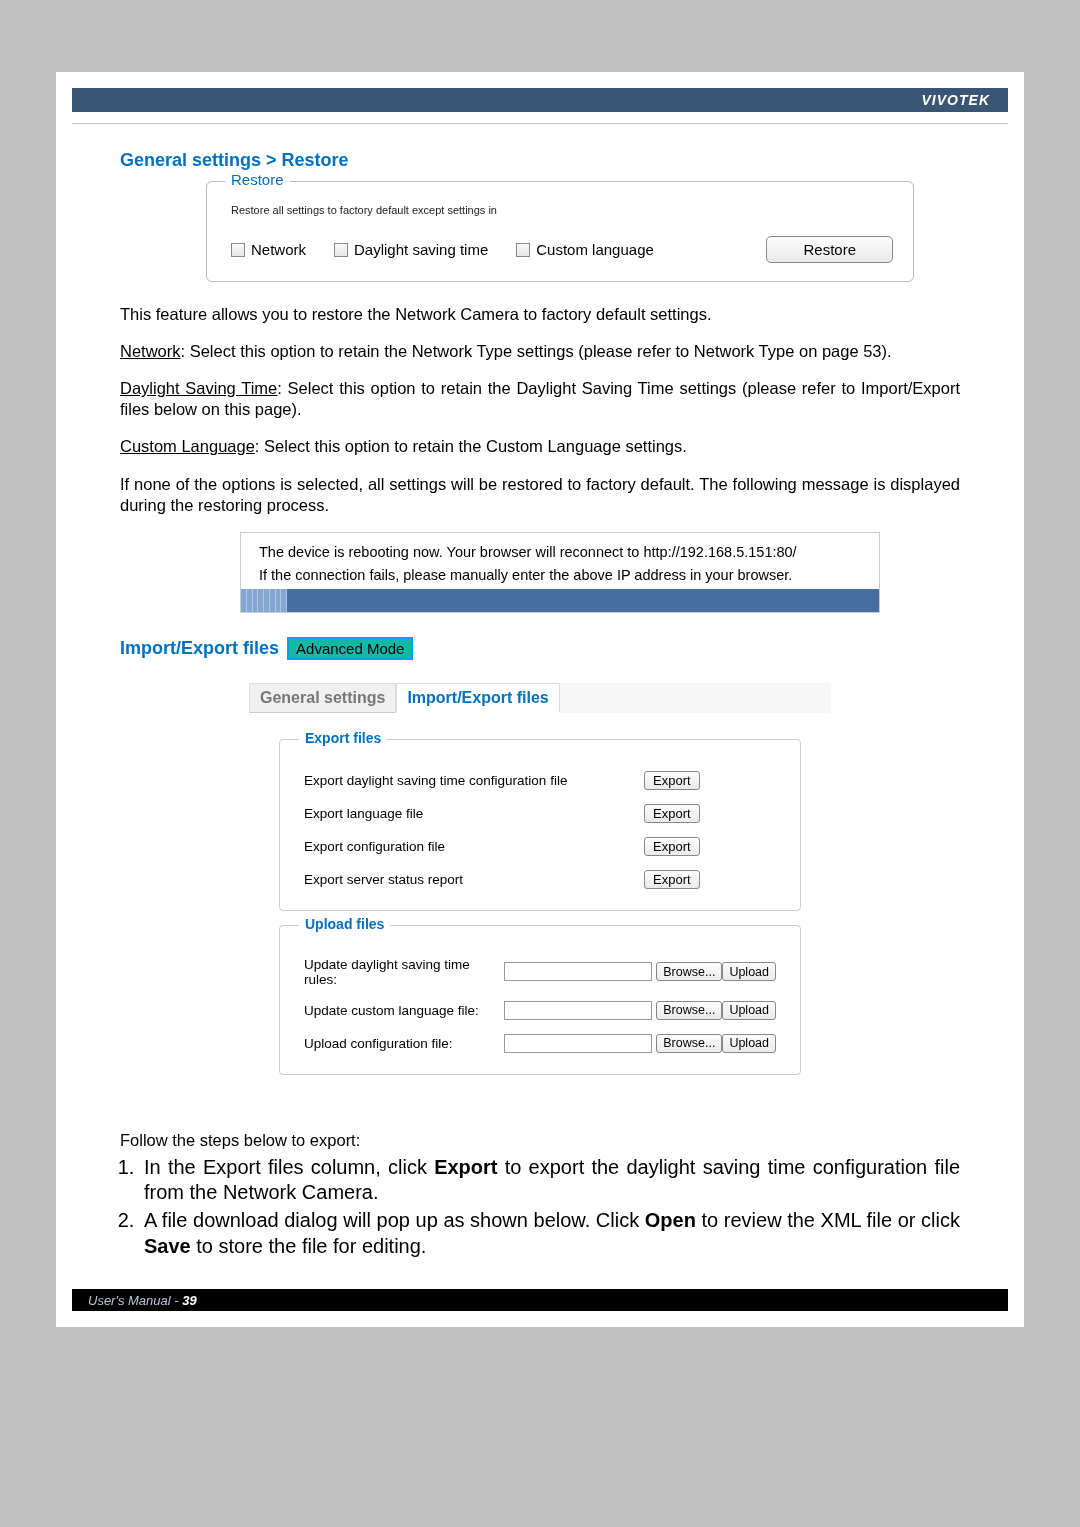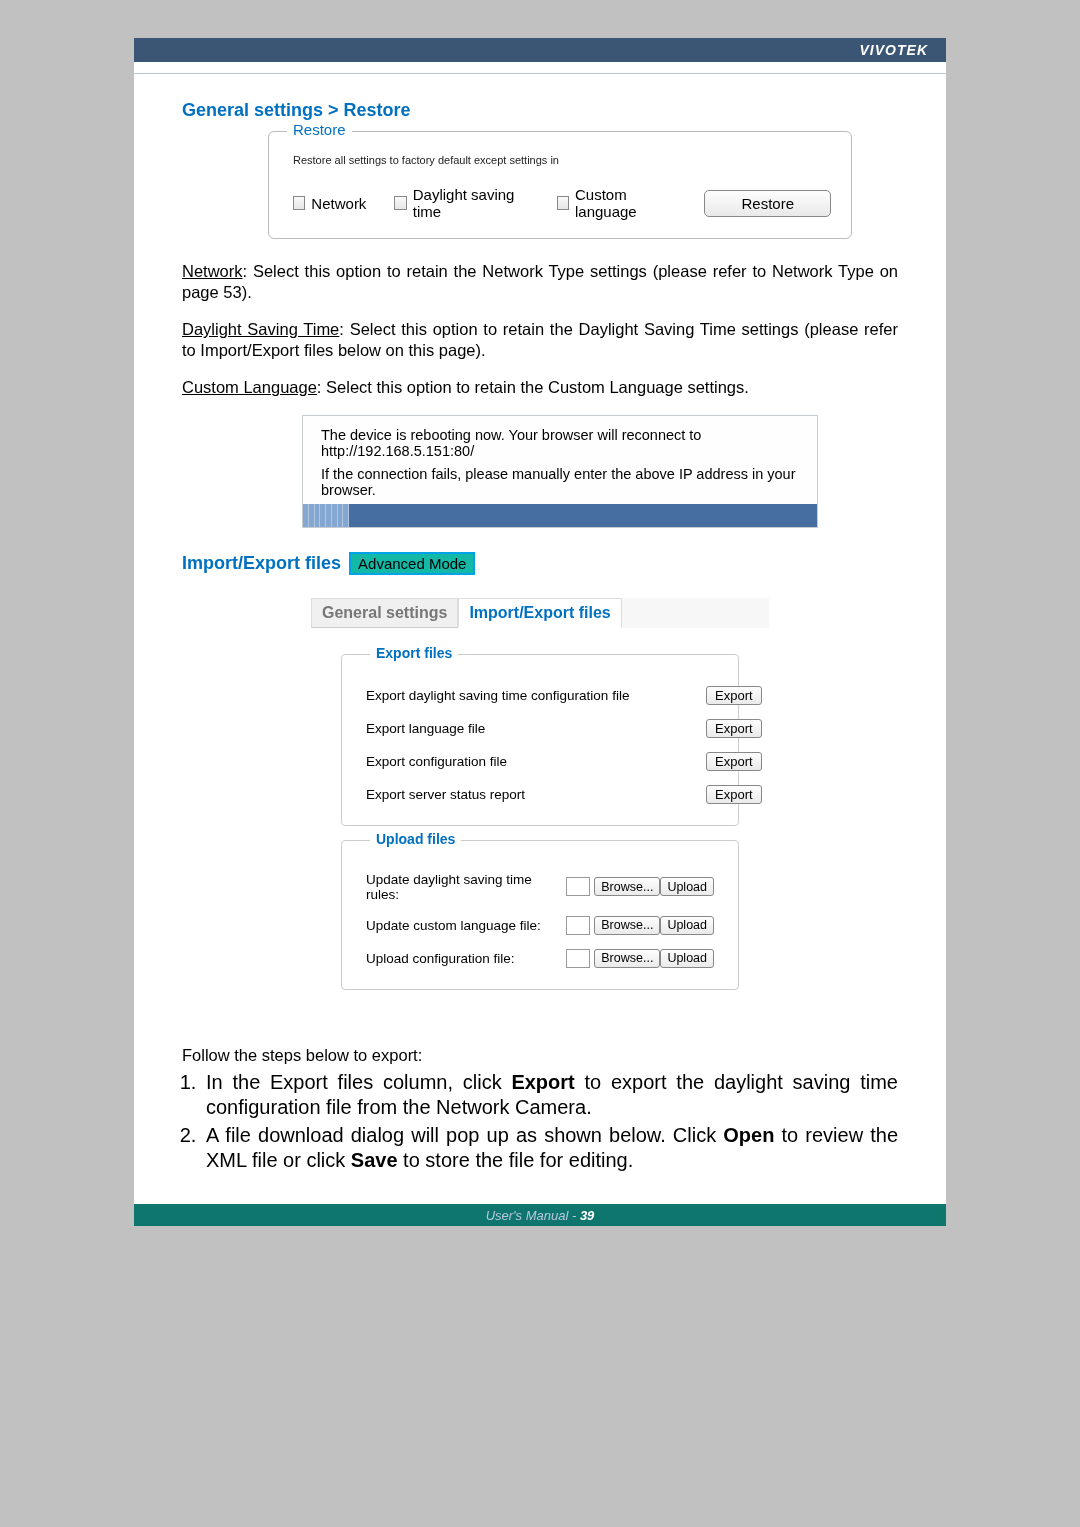--- a/index.html
+++ b/index.html
@@ -3,24 +3,24 @@
 <meta charset="utf-8">
 <style>
   * { box-sizing: border-box; }
   body {
     margin: 0;
     font-family: Arial, Helvetica, sans-serif;
     background: #c1c1c1;
     width: 1080px;
   }
   .page {
-    width: 812px;
-    margin: 38px auto;
+    width: 968px;
+    margin: 72px auto;
     background: #fff;
-    padding: 0;
+    padding: 16px;
   }
   .brand-bar {
     background: #3b5675;
     height: 24px;
     text-align: right;
     color: #fff;
     font-weight: bold;
     font-style: italic;
     font-size: 14px;
     padding: 4px 18px 0 0;
@@ -131,46 +131,46 @@
   .tab.active { color:#0070c0; background:#fff; border-bottom:1px solid #fff;}
   .ie-body { background:#fff; padding:12px 30px 30px 30px;}
   .field-group {
     border:1px solid #ccc;
     border-radius:4px;
     position:relative;
     padding:24px 24px 14px 24px;
     margin-top:14px;
   }
   .field-group .fg-legend {
-    position:absolute; top:-10px; left:28px;
+    position:absolute; top:-10px; left:19px;
     background:#fff; padding:0 6px;
     color:#0070c0; font-weight:bold; font-size:14px;
   }
   .fg-row { display:flex; align-items:center; font-size:13.5px; color:#000; padding:7px 0;}
   .fg-label { flex:0 0 150px; }
   .fg-label.wide { flex:0 0 340px;}
   .export-btn {
     border:1px solid #888; border-radius:3px; background:linear-gradient(#fdfdfd,#eaeaea);
     font-size:13px; padding:1px 8px;
   }
   .file-input {
     border:1px solid #999; height:19px; width:165px; background:#fff; margin-right:4px;
   }
   .mini-btn {
     border:1px solid #888; border-radius:3px; background:linear-gradient(#fdfdfd,#eaeaea);
     font-size:12.5px; padding:0 6px; height:19px;
   }
   ol.steps { margin:0 0 16px 0; padding-left:20px; font-size:20px; color:#000; line-height:1.28; text-align:justify;}
   ol.steps li { margin-bottom:2px; padding-left:4px;}
   .footer {
-    background:#0f766e;
+    background:#000000;
     color:#b8c8da;
     font-style:italic;
     font-size:13px;
-    text-align:center;
+    text-align:left;
     padding:4px 16px;
     height:22px;
   }
   .footer b { color:#fff; font-style:italic;}
 </style>
 </head>
 <body>
 
 <div class="page">
 
@@ -190,33 +190,35 @@
         <span class="cb"></span>
         <span class="cb-label">Network</span>
         <span class="cb"></span>
         <span class="cb-label">Daylight saving time</span>
         <span class="cb"></span>
         <span class="cb-label">Custom language</span>
         <button class="restore-button">Restore</button>
       </div>
     </div>
 
+    <p class="body-text">This feature allows you to restore the Network Camera to factory default settings.</p>
 
     <p class="body-text just">
       <span class="uline">Network</span><span>: Select this option to retain the Network Type settings (please refer to Network Type on page 53).</span>
     </p>
 
     <p class="body-text just">
       <span class="uline">Daylight Saving Time</span><span>: Select this option to retain the Daylight Saving Time settings (please refer to Import/Export files below on this page).</span>
     </p>
 
     <p class="body-text">
       <span class="uline">Custom Language</span><span>: Select this option to retain the Custom Language settings.</span>
     </p>
 
+    <p class="body-text just">If none of the options is selected, all settings will be restored to factory default. The following message is displayed during the restoring process.</p>
 
     <div class="reboot-box">
       <div class="line">The device is rebooting now. Your browser will reconnect to http://192.168.5.151:80/</div>
       <div class="line">If the connection fails, please manually enter the above IP address in your browser.</div>
       <div class="progress">
         <div class="ticks">
           <span></span>
             <span></span>
             <span></span>
             <span></span>

